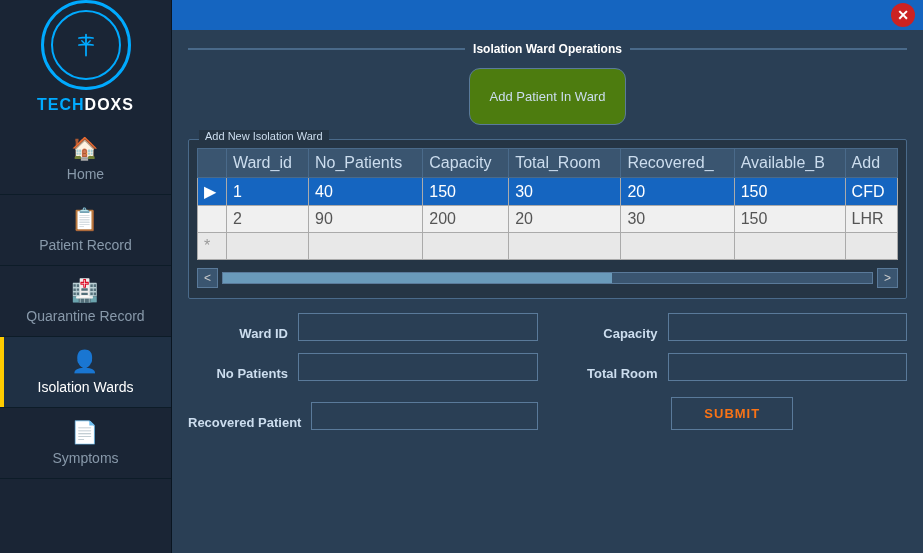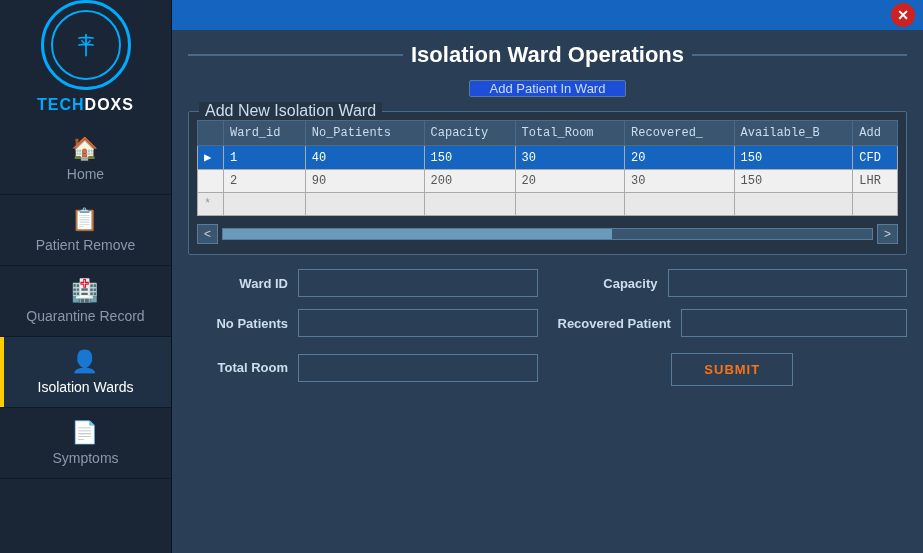--- a/index.html
+++ b/index.html
@@ -140,21 +140,21 @@
 
     .content-area {
       padding: 12px 16px;
       flex: 1;
       display: flex;
       flex-direction: column;
     }
 
     .section-title {
       color: #ffffff;
-      font-size: 22px;
+      font-size: 12px;
       font-weight: bold;
       margin-bottom: 12px;
       display: flex;
       align-items: center;
       gap: 8px;
       justify-content: center;
     }
 
     .section-title::before,
     .section-title::after {
@@ -165,59 +165,58 @@
     }
 
     .action-buttons {
       display: flex;
       gap: 16px;
       justify-content: center;
       margin-bottom: 14px;
     }
 
     .action-btn {
-      padding: 0 20px;
-      background: #1d4ed8;
+      padding: 20px 20px;
+      background: #4d7c0f;
       border: 1px solid #5a7a9a;
       color: #ccddee;
       font-size: 13px;
       cursor: pointer;
-      border-radius: 2px;
+      border-radius: 11px;
     }
 
     
     .table-section {
       border: 1px solid #4a6a8a;
       border-radius: 2px;
       padding: 8px;
       margin-bottom: 14px;
       position: relative;
       background: #253545;
     }
 
     .table-section-label {
       position: absolute;
       top: -10px;
       left: 10px;
       background: #253545;
       color: #ccddee;
-      font-size: 16px;
+      font-size: 11px;
       padding: 0 6px;
     }
 
     .table-wrapper {
       overflow: hidden;
       margin-bottom: 6px;
     }
 
     table {
       width: 100%;
       border-collapse: collapse;
-      font-size: 12px;
-      font-family: Liberation Mono, monospace;
+      font-size: 16px;
     }
 
     table thead tr {
       background: #3a5570;
     }
 
     table thead th {
       color: #ccddee;
       padding: 5px 6px;
       text-align: left;
@@ -281,21 +280,21 @@
 
     
     .form-grid {
       display: grid;
       grid-template-columns: 1fr 1fr;
       gap: 12px 20px;
     }
 
     .form-row {
       display: flex;
-      align-items: center;
+      align-items: flex-end;
       gap: 10px;
     }
 
     .form-label {
       color: #ccddee;
       font-size: 13px;
       font-weight: bold;
       min-width: 100px;
       text-align: right;
     }
@@ -349,21 +348,21 @@
   <div class="brand-name">
     <span>TECH</span><span style="color:#fff">DOXS</span>
   </div>
 
   <div class="nav-item">
     <div class="nav-icon">🏠</div>
     <span class="nav-label">Home</span>
   </div>
   <div class="nav-item">
     <div class="nav-icon">📋</div>
-    <span class="nav-label">Patient Remove</span>
+    <span class="nav-label">Patient Record</span>
   </div>
   <div class="nav-item">
     <div class="nav-icon">🏥</div>
     <span class="nav-label">Quarantine Record</span>
   </div>
   <div class="nav-item active">
     <div class="nav-icon">👤</div>
     <span class="nav-label">Isolation Wards</span>
   </div>
   <div class="nav-item">
@@ -452,26 +451,26 @@
       </div>
       <div class="form-row">
         <label class="form-label">Capacity</label>
         <input class="form-input" type="text" style="">
       </div>
       <div class="form-row">
         <label class="form-label">No Patients</label>
         <input class="form-input" type="text" style="">
       </div>
       <div class="form-row">
+        <label class="form-label">Total Room</label>
+        <input class="form-input" type="text" style="">
+      </div>
+      <div class="form-row">
         <label class="form-label">Recovered Patient</label>
         <input class="form-input" type="text" style="">
       </div>
-      <div class="form-row">
-        <label class="form-label">Total Room</label>
-        <input class="form-input" type="text" style="">
-      </div>
       <div class="submit-row">
         <button class="submit-btn">SUBMIT</button>
       </div>
     </div>
 
   </div>
 </div>
 
 </body></html>

